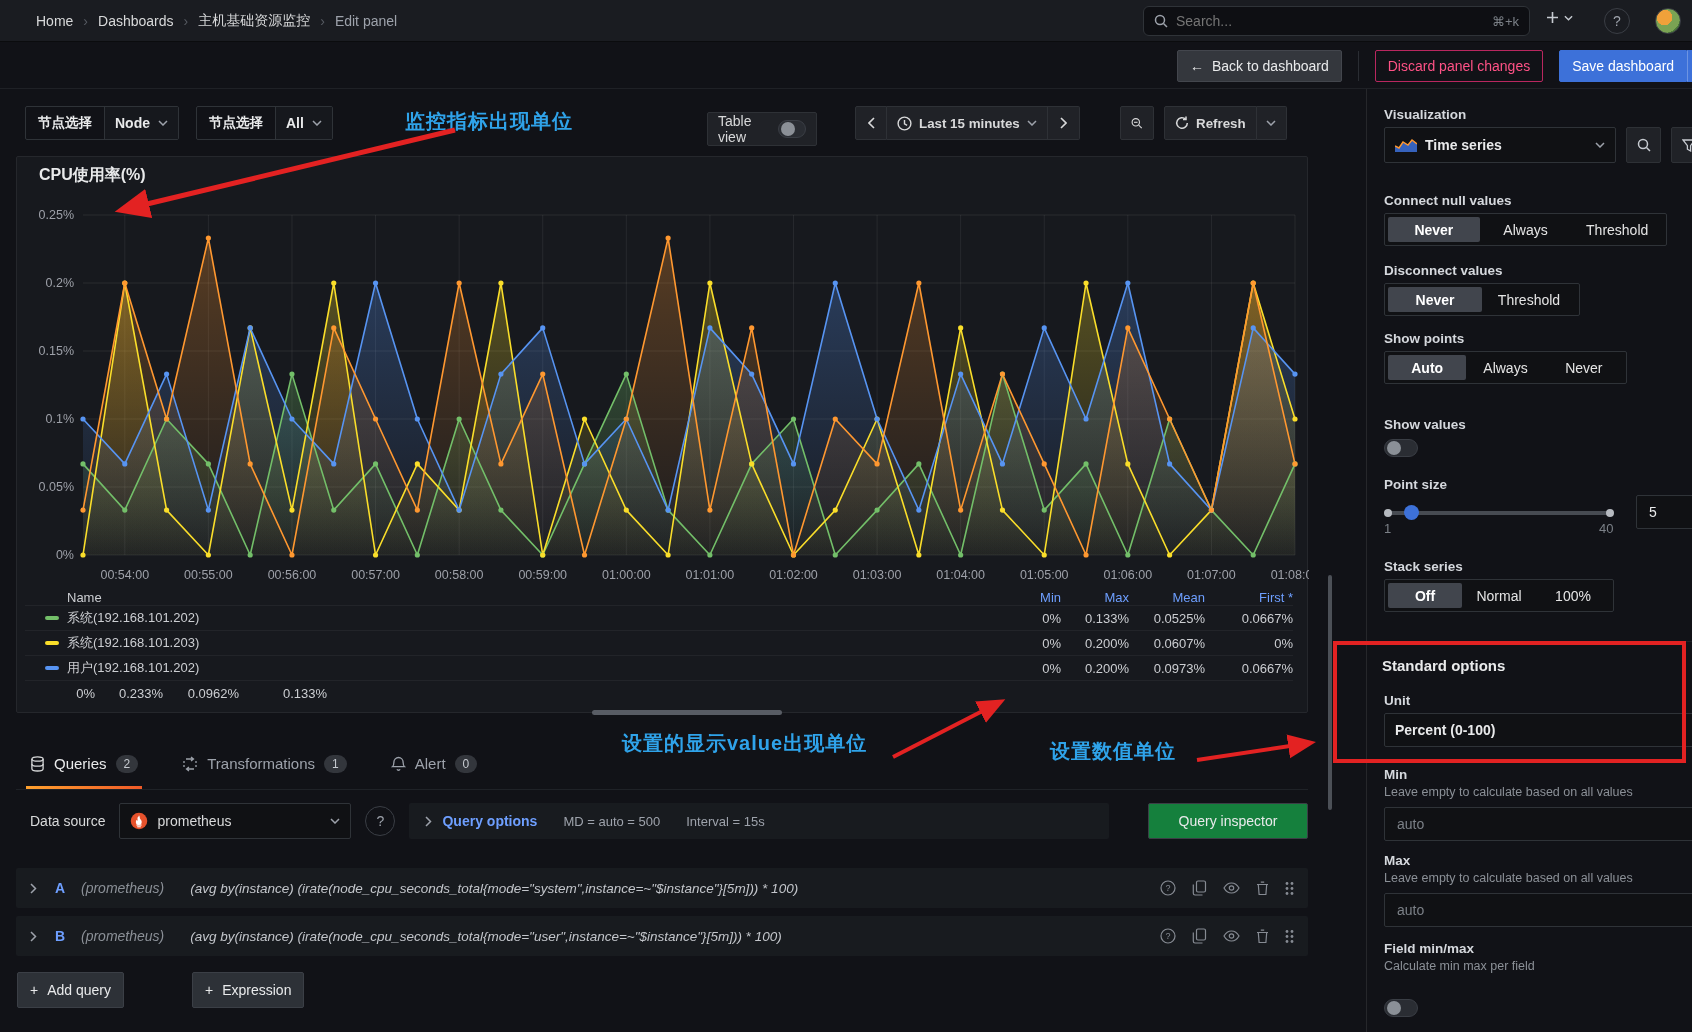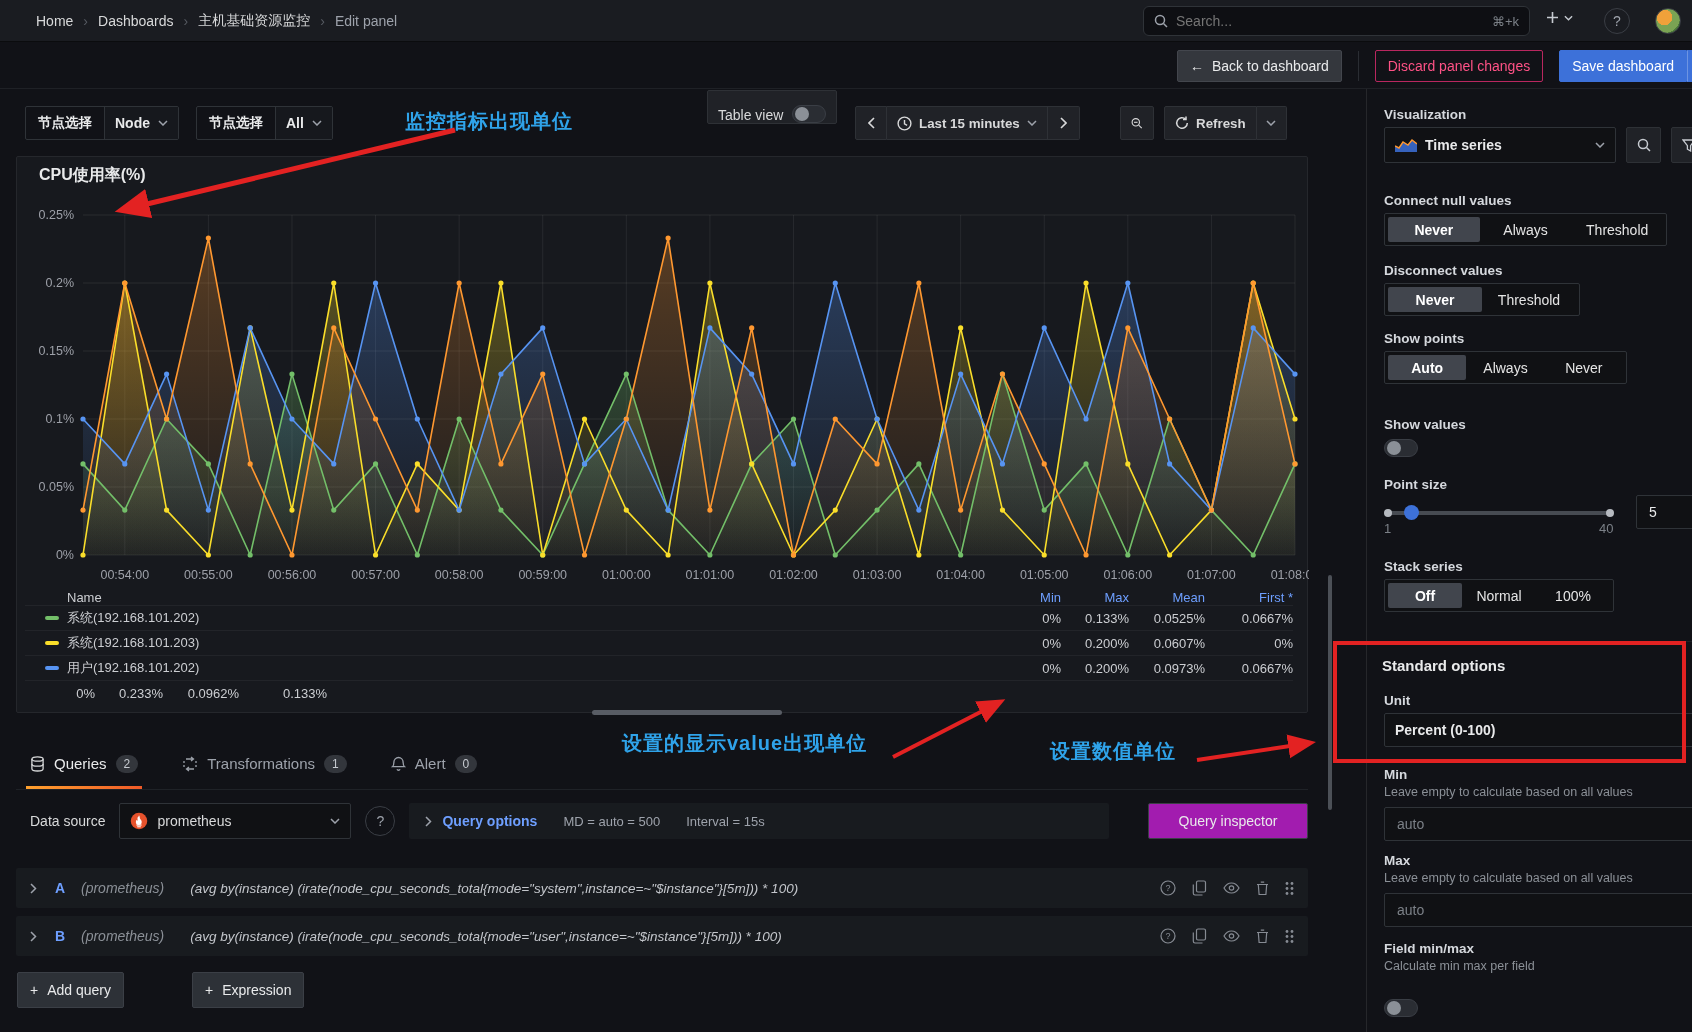--- a/index.html
+++ b/index.html
@@ -168,21 +168,21 @@
 <div class="abs varbox" style="left:196px; top:106px;">
   <span class="lbl">节点选择</span>
   <span class="val">
       <span>All</span>
     <svg class="cv" width="10" height="6" viewBox="0 0 10 6">
         <path d="M1 1l4 4 4-4" fill="none" stroke="#9da2ab" stroke-width="1.5"></path>
       </svg>
     </span>
 </div>
 
-<div class="abs tbtn" style="left:707px; top:90px; width:130px; justify-content:space-between;align-items:flex-end;">
+<div class="abs tbtn" style="left:707px; top:112px; width:110px; justify-content:space-between;">
   <span>Table view</span>
   <span class="toggle">
       <span class="knob"></span>
     </span>
 </div>
 <div class="abs tgroup" style="left:855px; top:106px;">
   <button class="tbtn" style="width:32px">
     <svg width="7" height="12" viewBox="0 0 7 12">
         <path d="M6 1L1 6l5 5" fill="none" stroke="#d8d9da" stroke-width="1.6"></path>
       </svg>
@@ -513,21 +513,21 @@
     <span class="row" style="gap:10px">
       <svg width="7" height="11" viewBox="0 0 7 11">
           <path d="M1 1l4.5 4.5L1 10" fill="none" stroke="#9da2ab" stroke-width="1.5"></path>
         </svg>
       <span class="link-blue">Query options</span>
     </span>
     <span class="muted">MD = auto = 500</span>
     <span class="muted">Interval = 15s</span>
   </div>
 </div>
-<button class="abs btn btn-gray" style="left:1148px; top:803px; width:160px; height:36px; background:#a21caf; border-color:#3b3f46;">Query inspector</button>
+<button class="abs btn btn-gray" style="left:1148px; top:803px; width:160px; height:36px; background:#15803d; border-color:#3b3f46;">Query inspector</button>
 
 <div class="abs qrow" style="top:868px;">
   <svg style="margin-right:18px" width="7" height="11" viewBox="0 0 7 11">
       <path d="M1 1l4.5 4.5L1 10" fill="none" stroke="#9da2ab" stroke-width="1.5"></path>
     </svg>
   <span class="q-ref">A</span>
   <span class="q-ds">(prometheus)</span>
   <span class="q-expr">(avg by(instance) (irate(node_cpu_seconds_total{mode="system",instance=~"$instance"}[5m])) * 100)</span>
   <span class="qicons">
     <span class="icon-btn">

